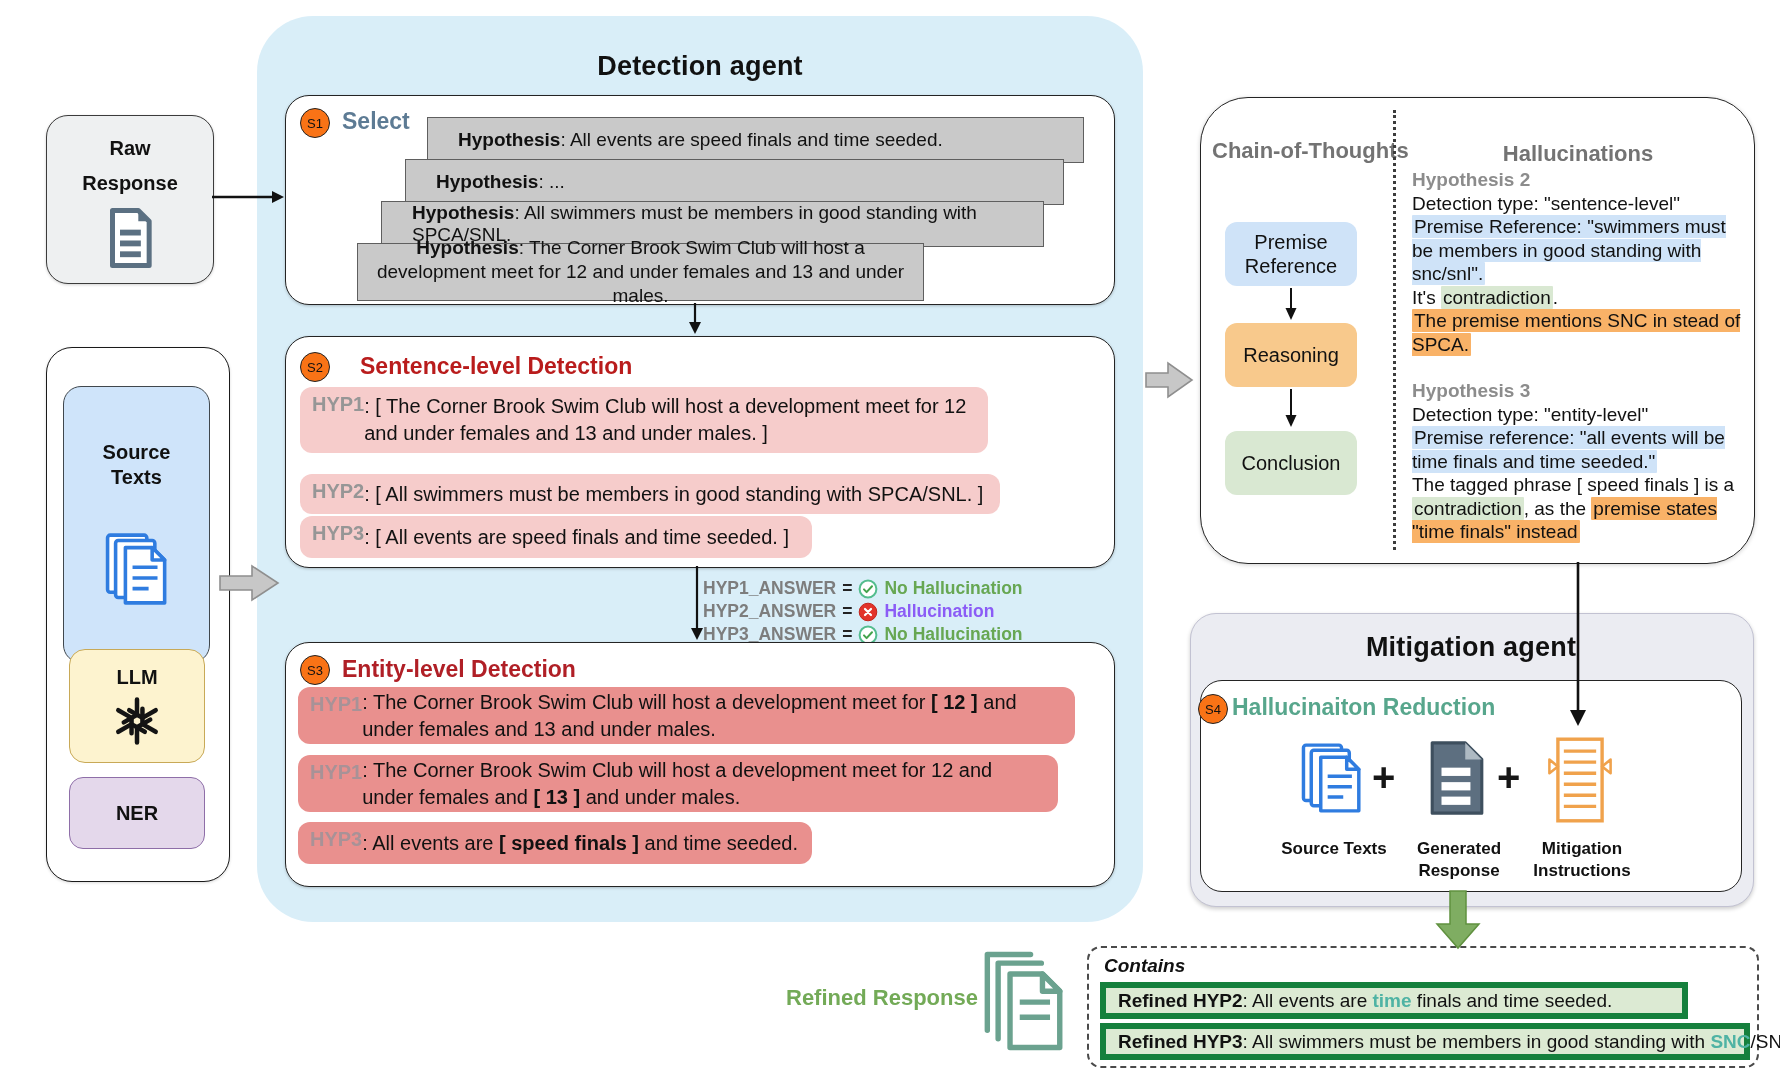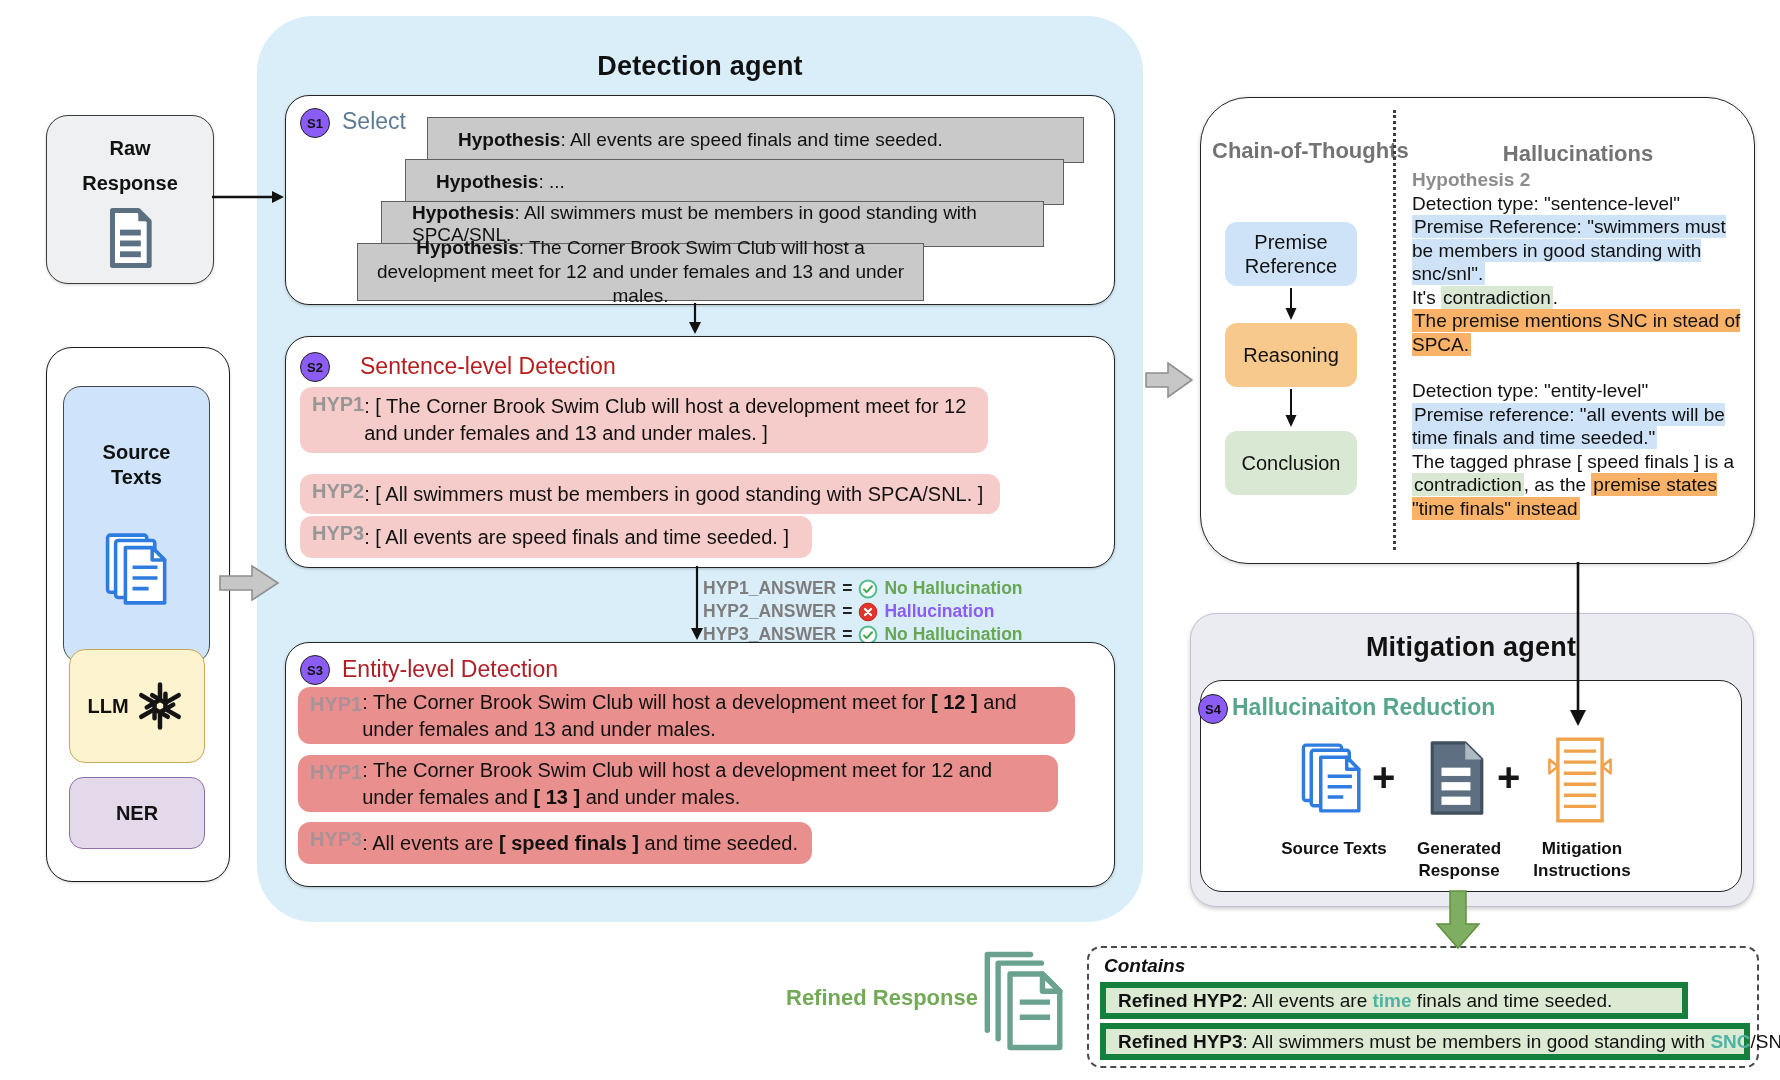--- a/index.html
+++ b/index.html
@@ -11,30 +11,30 @@
   .center{display:flex;align-items:center;justify-content:center;text-align:center;}
   
   .raw-box{background:#eef0f1;border:1.5px solid #3b3b3b;border-radius:22px;
     display:flex;flex-direction:column;align-items:center;justify-content:center;gap:6px;
     box-shadow:0 1px 3px rgba(0,0,0,.18);}
   .raw-title{font-size:20px;font-weight:700;text-align:center;line-height:35px;}
   .tools-box{background:#fff;border:1.6px solid #1a1a1a;border-radius:26px;box-shadow:0 1px 3px rgba(0,0,0,.15);}
   .source-box{background:#cfe4fa;border:1.4px solid #40474d;border-radius:18px;
     display:flex;flex-direction:column;align-items:center;justify-content:space-evenly;padding:14px 0;}
   .llm-box{background:#fdf3cf;border:1.4px solid #c8a957;border-radius:16px;
-    display:flex;flex-direction:row;align-items:center;justify-content:center;gap:4px;}
+    display:flex;flex-direction:column;align-items:center;justify-content:center;gap:4px;}
   .ner-box{background:#e4d8eb;border:1.4px solid #8e6ea8;border-radius:14px;}
   .tool-label{font-size:20px;font-weight:700;text-align:center;line-height:25px;}
   
   .det-bg{background:#d9eef8;border-radius:56px;}
   .agent-title{font-size:27px;font-weight:800;letter-spacing:.2px;}
   .step-box{background:#fff;border:1.6px solid #242424;border-radius:24px;box-shadow:0 1px 3px rgba(0,0,0,.22);}
-  .badge{width:28px;height:28px;border:1.6px solid #222;border-radius:50%;background:#8b5cf6;
-    display:flex;align-items:center;justify-content:center;font-size:13px;font-weight:700;}
-  .sec-label{font-size:23px;font-weight:400;}
+  .badge{width:28px;height:28px;border:1.6px solid #222;border-radius:50%;background:#f97316;
+    display:flex;align-items:center;justify-content:center;font-size:13px;font-weight:400;}
+  .sec-label{font-size:23px;font-weight:700;}
   .graybox{background:#c9c9c9;border:1.4px solid #5f5f5f;display:flex;align-items:center;font-size:19px;}
   .graybox .gb-pad{padding-left:30px;}
   .graybox.centered{justify-content:center;text-align:center;line-height:24px;}
   .hyprow{display:flex;align-items:center;border-radius:12px;padding:2px 12px;font-size:20px;line-height:27px;box-sizing:border-box;}
   .hyprow .tag{font-weight:700;color:#969696;white-space:pre;align-self:flex-start;padding-top:2px;}
   .hyprow .hyptext{flex:1;}
   .pink{background:#f6cccb;}
   .salmon{background:#e9908e;}
   .salmon .tag{color:#a89297;}
   .ansrow{display:flex;align-items:center;gap:6px;font-size:17.5px;font-weight:700;white-space:nowrap;}
@@ -219,20 +219,21 @@
 <div class="abs flow-node fn-green center" style="left:1225px;top:431px;width:132px;height:64px;">Conclusion</div>
 
 <div class="abs cot-title" style="left:1408px;top:141px;width:340px;text-align:center;">Hallucinations</div>
 <div class="abs hall-text" style="left:1412px;top:168px;width:334px;">
   <div class="hall-heading">Hypothesis 2</div>
   <div>Detection type: "sentence-level"</div>
   <div><mark class="hl-blue">Premise Reference: "swimmers must be members in good standing with snc/snl".</mark></div>
   <div><span>It's </span><mark class="hl-green">contradiction</mark><span>.</span></div>
   <div><mark class="hl-orange">The premise mentions SNC in stead of SPCA.</mark></div>
   <div class="hall-gap"></div>
+  <div class="hall-heading">Hypothesis 3</div>
   <div>Detection type: "entity-level"</div>
   <div><mark class="hl-blue">Premise reference: "all events will be time finals and time seeded."</mark></div>
   <div><span>The tagged phrase [ speed finals ] is a </span><mark class="hl-green">contradiction</mark><span>, as the </span><mark class="hl-orange">premise states "time finals" instead</mark></div>
 </div>
 
 <div class="abs mit-box" style="left:1190px;top:613px;width:562px;height:292px;"></div>
 <div class="abs agent-title center" style="left:1190px;top:630px;width:562px;height:34px;">Mitigation agent</div>
 <div class="abs mit-inner" style="left:1200px;top:680px;width:540px;height:210px;"></div>
 <div class="abs badge" style="left:1198px;top:694px;">S4</div>
 <div class="abs s4-label" style="left:1232px;top:694px;">Hallucinaiton Reduction</div>

